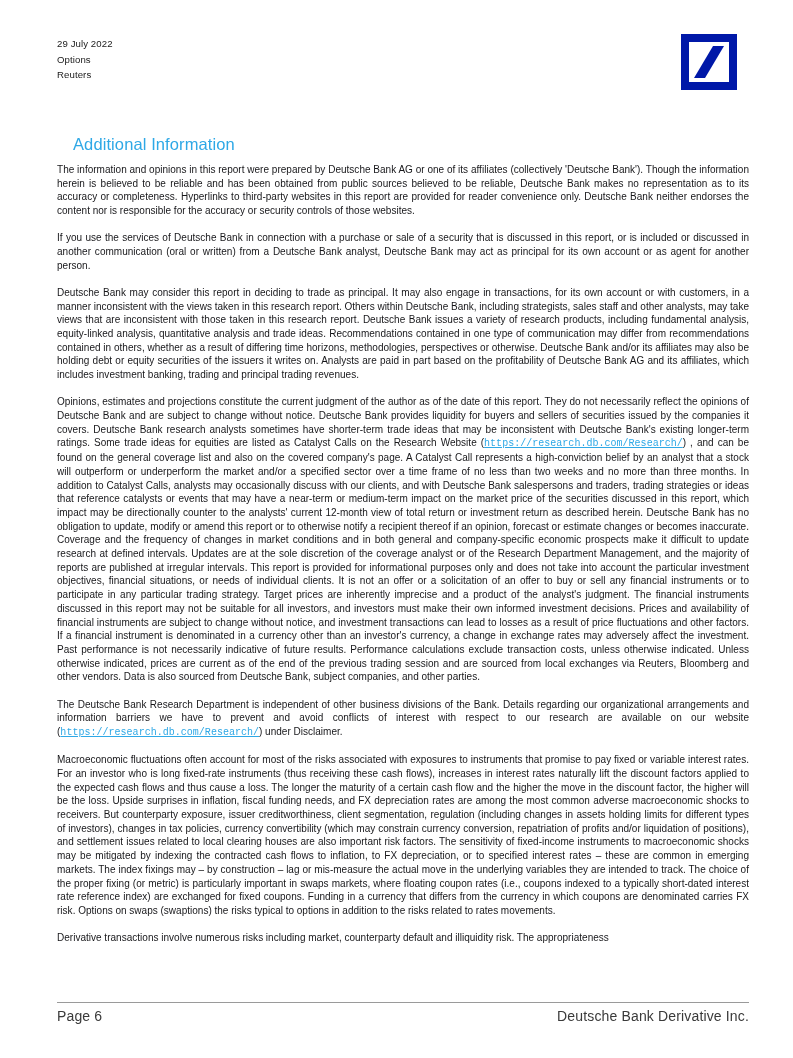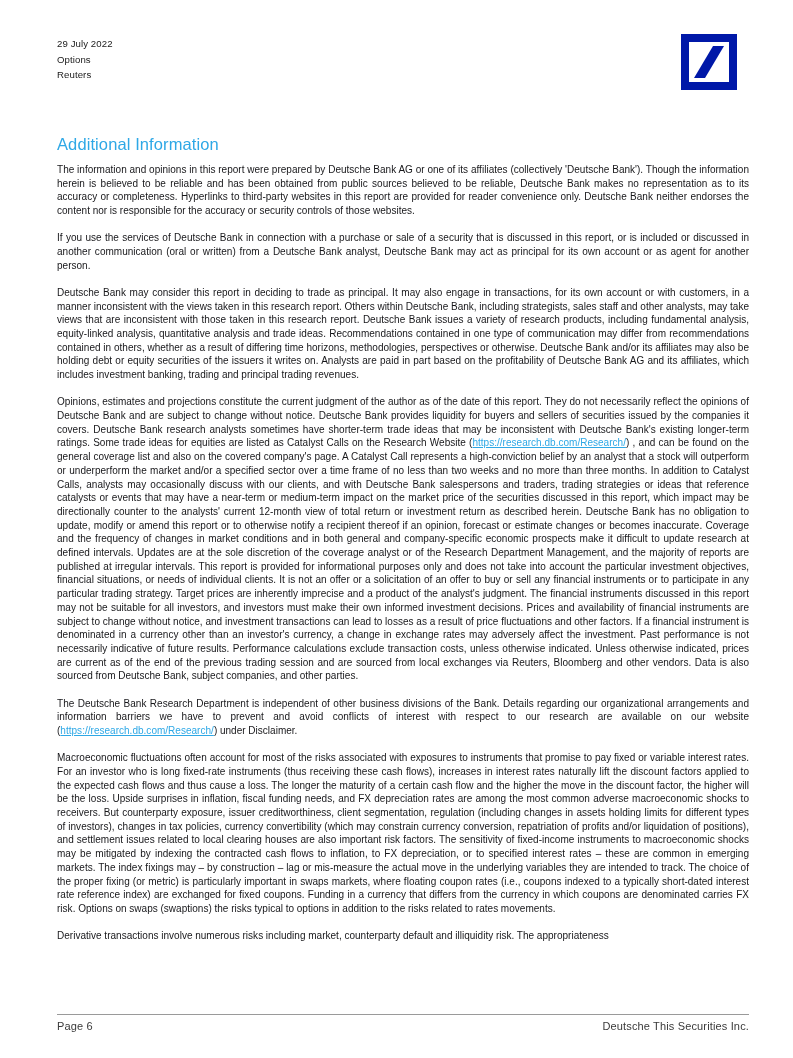--- a/index.html
+++ b/index.html
@@ -63,52 +63,53 @@
     top: 4px;
     width: 30px;
     height: 32px;
   }
 
   
   h1.section-title {
     font-size: 16.5px;
     font-weight: normal;
     color: #2EA8E6;
-    margin: 29px 0 9px 0;
+    margin: 29px 0 9px 16px;
     letter-spacing: 0.1px;
   }
 
   
   .body-copy { }
   p.para {
     font-size: 10px;
     line-height: 13.7px;
     text-align: justify;
     margin: 0 0 13.5px 0;
     color: #17171a;
     letter-spacing: 0.02px;
     word-spacing: -0.1px;
   }
   p.para:last-child { margin-bottom: 0; }
   a.doc-link {
     color: #2EA8E6;
     text-decoration: underline;
+    font-family: Liberation Mono, monospace;
   }
 
   
   .footer {
     position: absolute;
     left: 57px;
     right: 44px;
-    bottom: 26px;
+    bottom: 34px;
     border-top: 1px solid #9a9a9a;
     padding-top: 5px;
     display: flex;
     justify-content: space-between;
-    font-size: 11px;
+    font-size: 14px;
     color: #3a3a3a;
     letter-spacing: 0.15px;
   }
 </style>
 </head>
 <body>
 
 <div class="page">
 
   <div class="header">
@@ -142,16 +143,16 @@
     <p class="para"><span>The Deutsche Bank Research Department is independent of other business divisions of the Bank. Details regarding our organizational arrangements and information barriers we have to prevent and avoid conflicts of interest with respect to our research are available on our website (</span><a class="doc-link" href="#">https://research.db.com/Research/</a><span>) under Disclaimer.</span></p>
 
     <p class="para">Macroeconomic fluctuations often account for most of the risks associated with exposures to instruments that promise to pay fixed or variable interest rates. For an investor who is long fixed-rate instruments (thus receiving these cash flows), increases in interest rates naturally lift the discount factors applied to the expected cash flows and thus cause a loss. The longer the maturity of a certain cash flow and the higher the move in the discount factor, the higher will be the loss. Upside surprises in inflation, fiscal funding needs, and FX depreciation rates are among the most common adverse macroeconomic shocks to receivers. But counterparty exposure, issuer creditworthiness, client segmentation, regulation (including changes in assets holding limits for different types of investors), changes in tax policies, currency convertibility (which may constrain currency conversion, repatriation of profits and/or liquidation of positions), and settlement issues related to local clearing houses are also important risk factors. The sensitivity of fixed-income instruments to macroeconomic shocks may be mitigated by indexing the contracted cash flows to inflation, to FX depreciation, or to specified interest rates – these are common in emerging markets. The index fixings may – by construction – lag or mis-measure the actual move in the underlying variables they are intended to track. The choice of the proper fixing (or metric) is particularly important in swaps markets, where floating coupon rates (i.e., coupons indexed to a typically short-dated interest rate reference index) are exchanged for fixed coupons. Funding in a currency that differs from the currency in which coupons are denominated carries FX risk. Options on swaps (swaptions) the risks typical to options in addition to the risks related to rates movements.</p>
 
     <p class="para">Derivative transactions involve numerous risks including market, counterparty default and illiquidity risk. The appropriateness</p>
 
   </div>
 
   <div class="footer">
     <span>Page 6</span>
-    <span>Deutsche This Securities Inc.</span>
+    <span>Deutsche Bank Derivative Inc.</span>
   </div>
 
 </div>
 
 </body></html>

